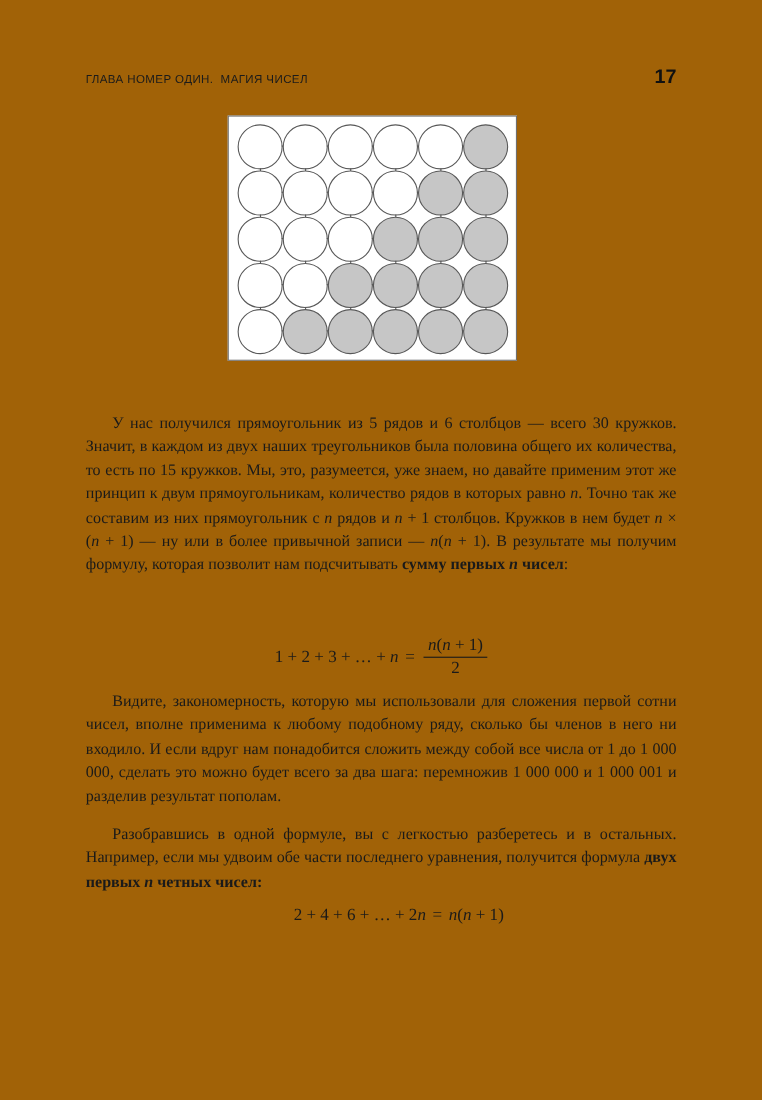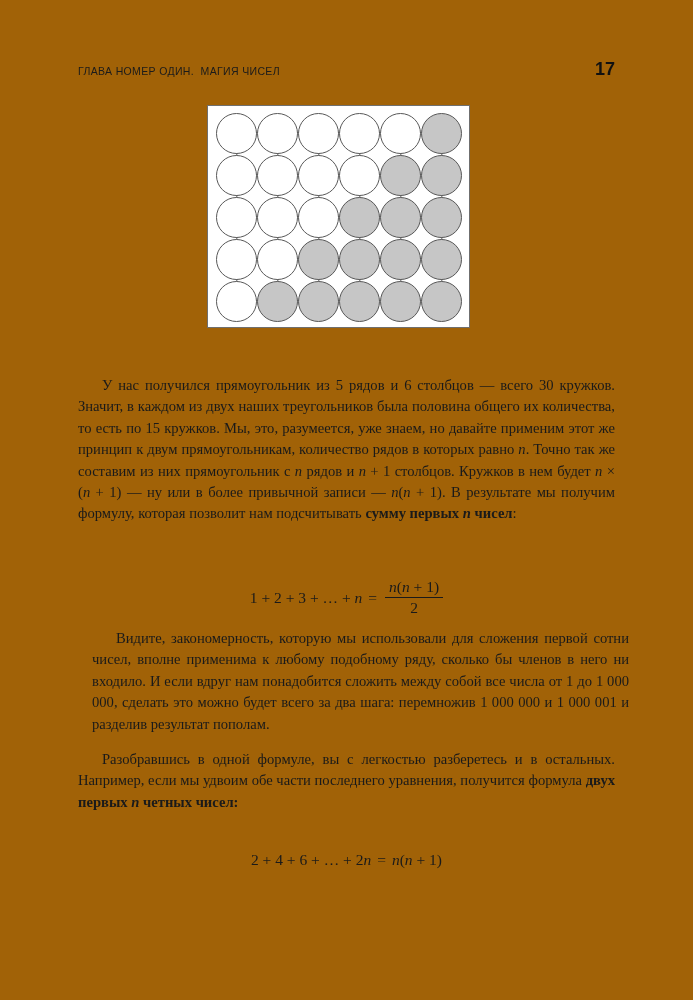--- a/index.html
+++ b/index.html
@@ -168,23 +168,23 @@
     width: 100%;
     height: 1.2px;
     background: #1a1a1a;
   }
   .frac .den {
     padding: 1px 4px 0 4px;
     font-size: 15.5px;
   }
 
   .f1 { position: absolute; left: 78px; top: 578px; width: 537px; }
-  .f2 { position: absolute; left: 78px; top: 823px; width: 537px; margin-top: 28px; }
-
-  .blk2 { position: absolute; left: 92px; top: 628px; width: 537px; }
+  .f2 { position: absolute; left: 94px; top: 823px; width: 537px; }
+
+  .blk2 { position: absolute; left: 78px; top: 628px; width: 537px; }
   .blk3 { position: absolute; left: 78px; top: 749px; width: 537px; }
   .blk4 { position: absolute; left: 78px; top: 860px; width: 537px; }
 </style>
 </head>
 <body>
 
 <div class="page">
 
   <div class="runhead">
     <div class="runhead-title">ГЛАВА НОМЕР ОДИН.  МАГИЯ ЧИСЕЛ</div>

